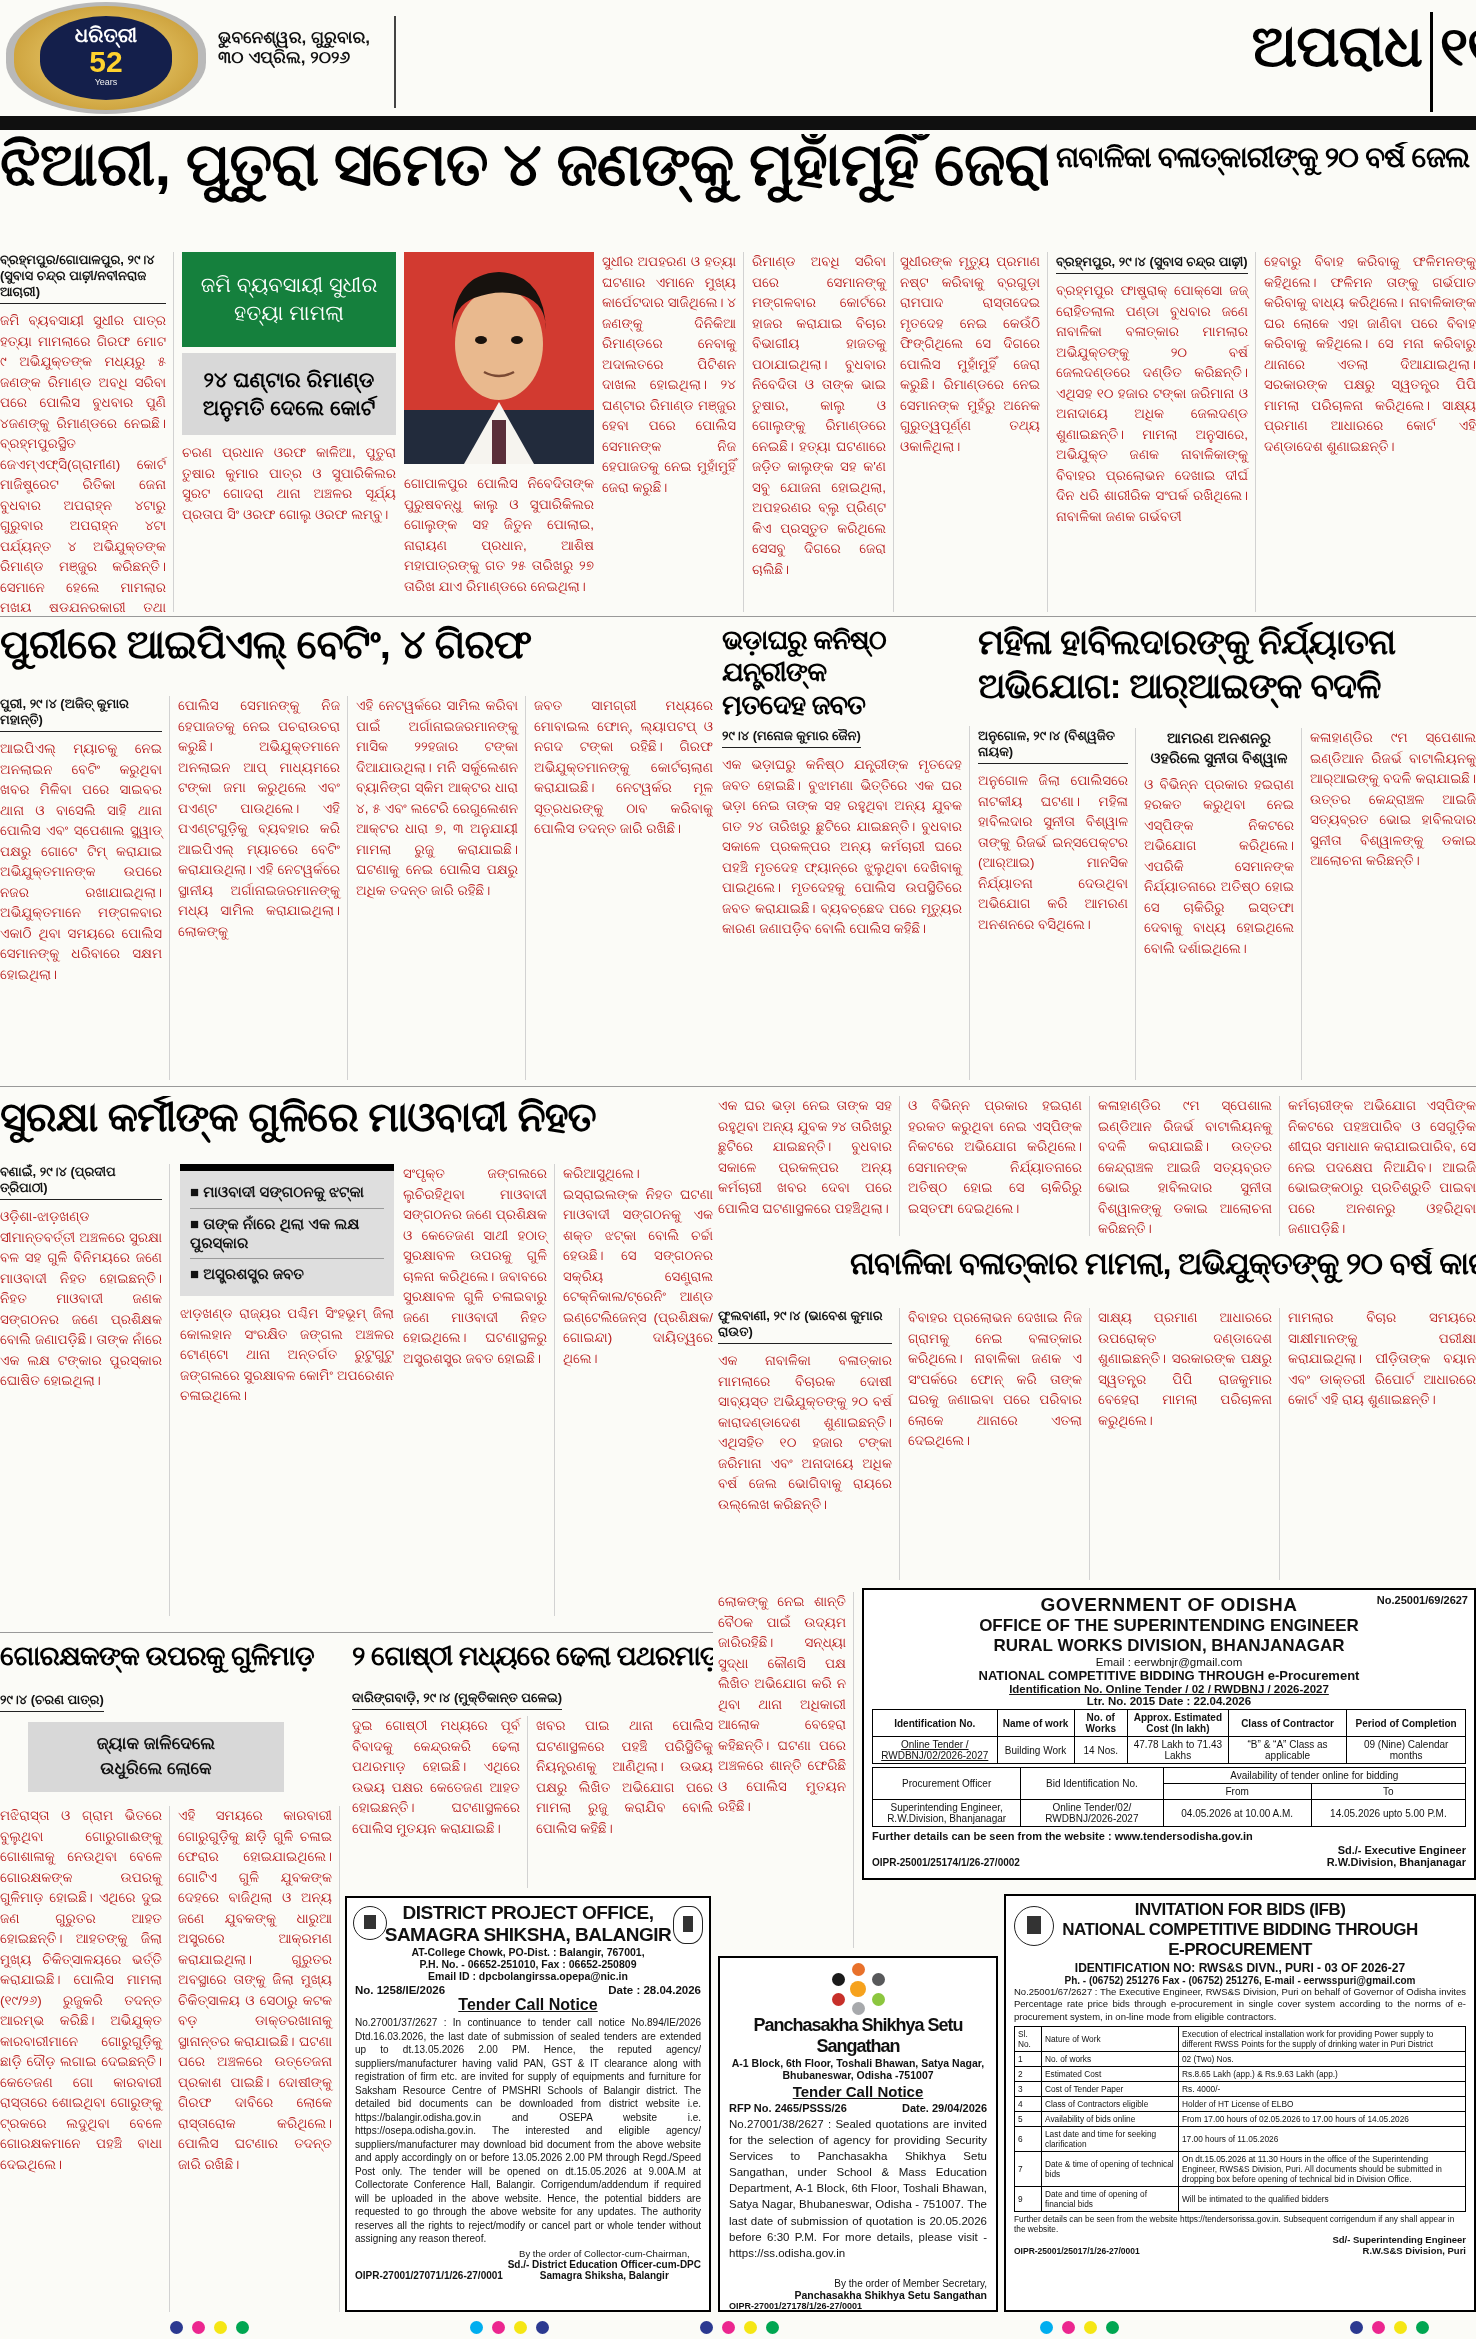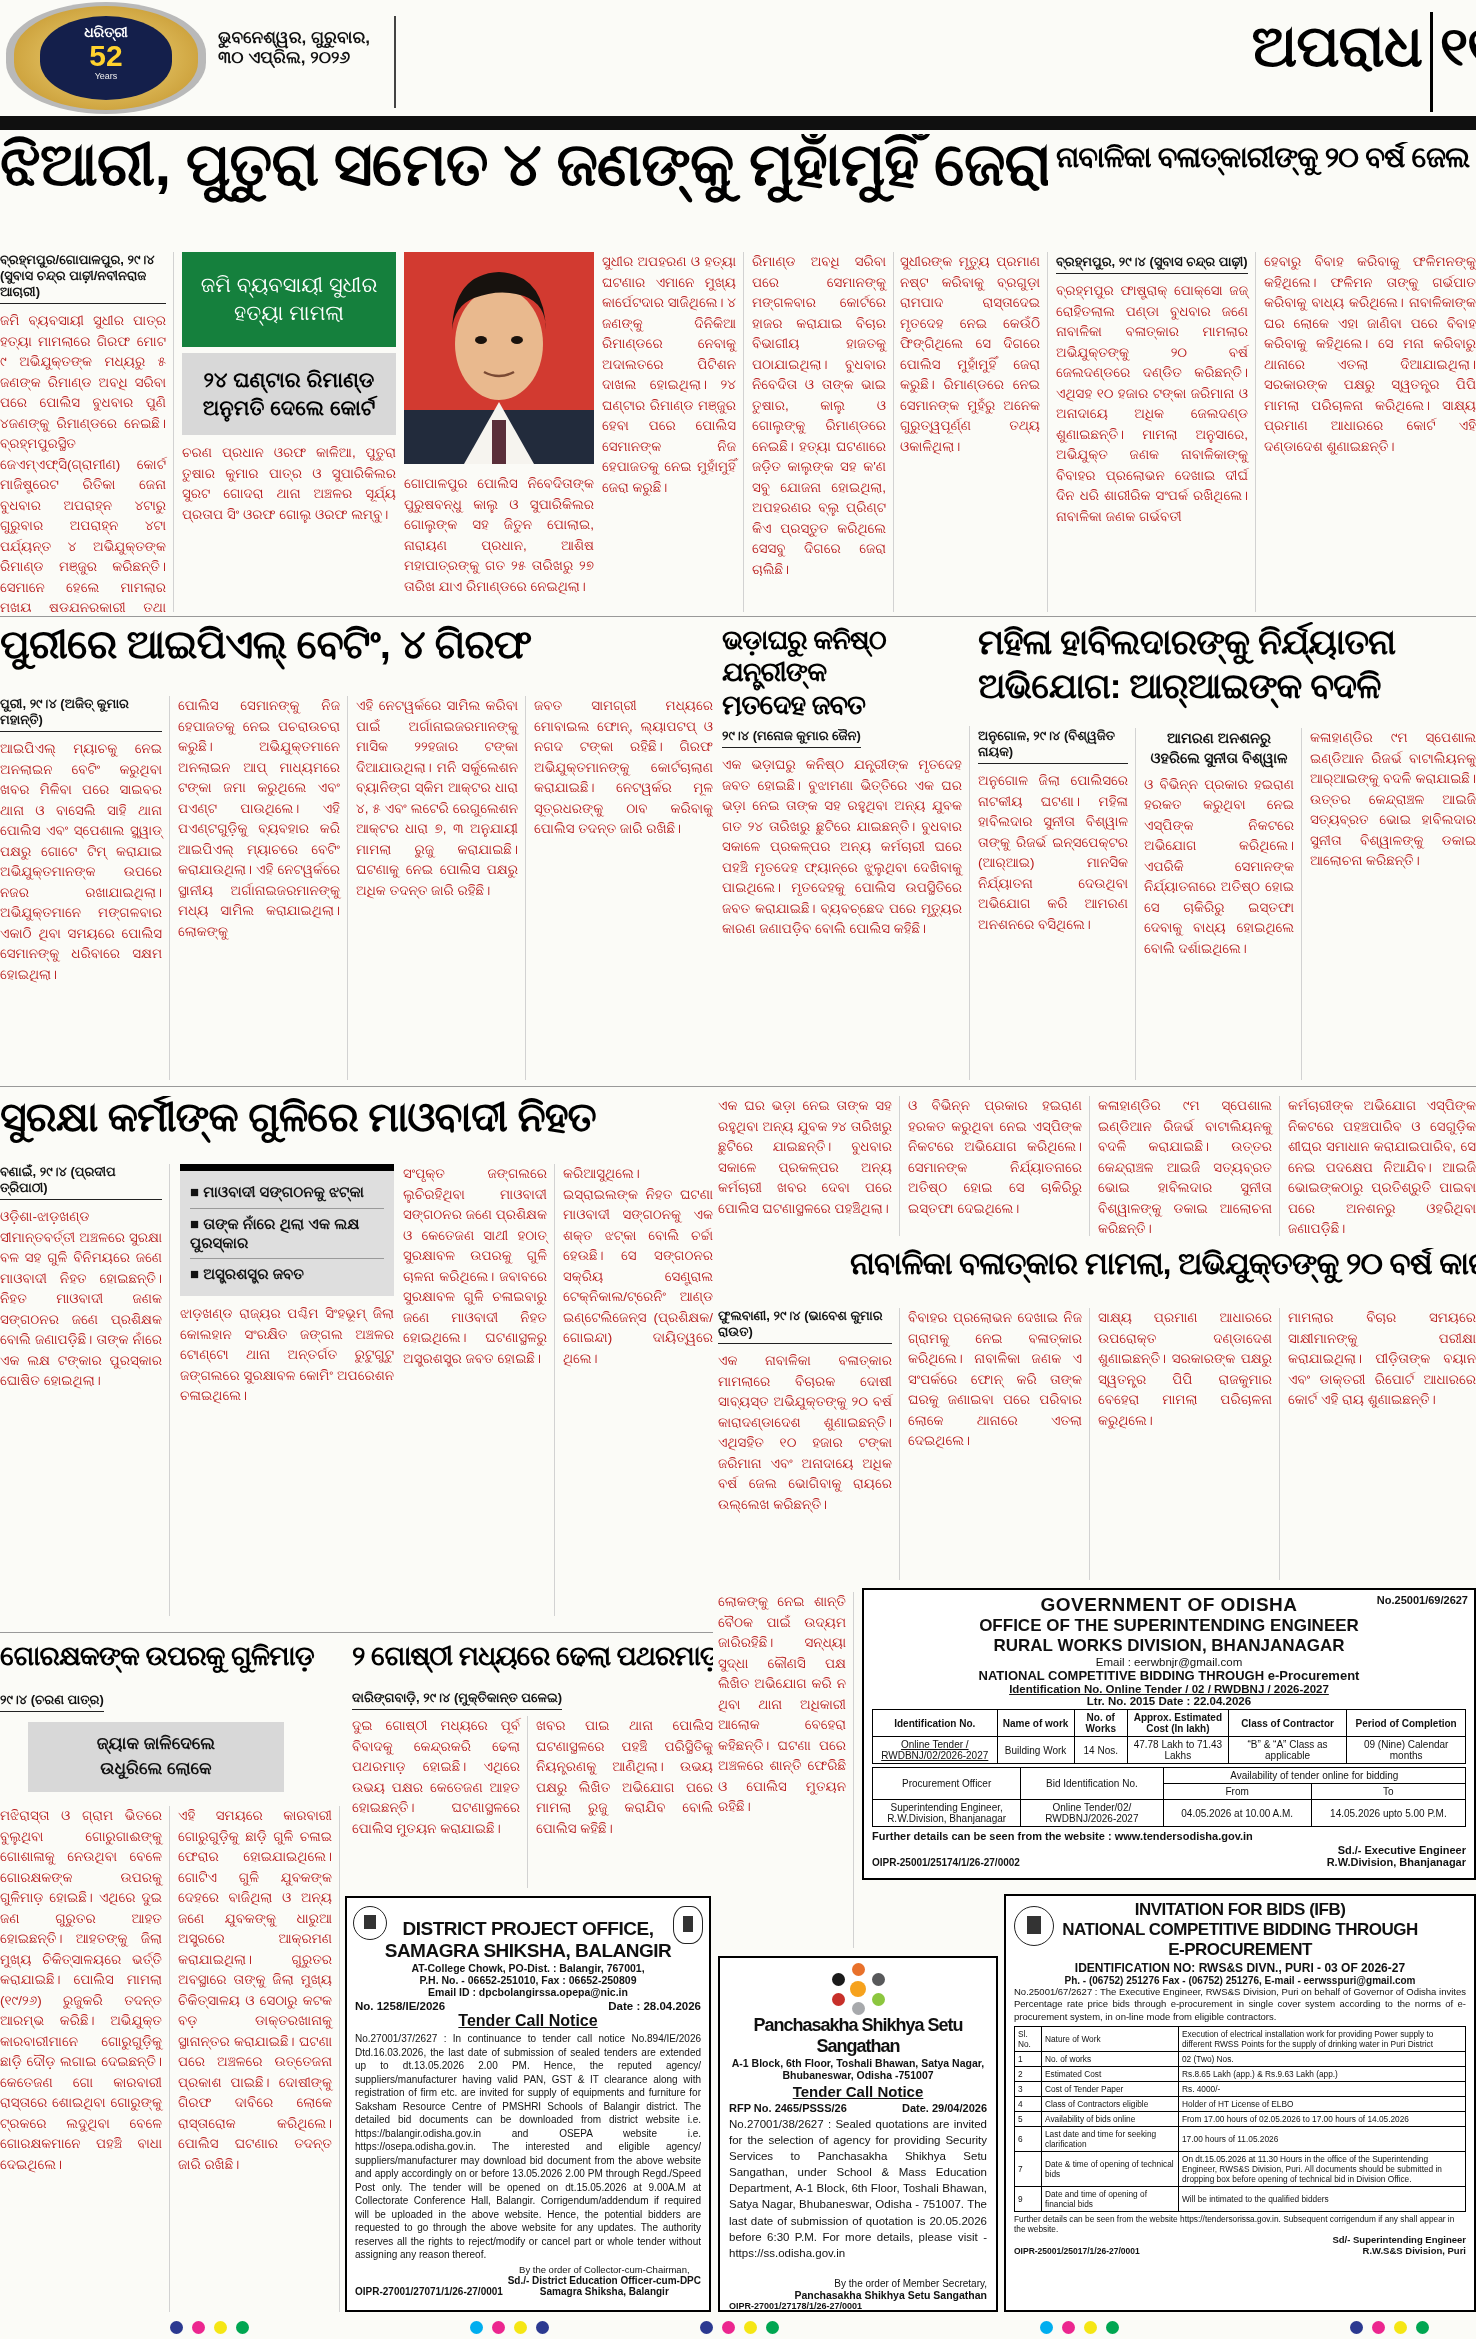--- a/index.html
+++ b/index.html
@@ -31,21 +31,21 @@
 </style>
 </head>
 <body>
 
 <div class="page">
 
   <div class="b" style="left:6px;top:2px;width:200px;height:112px">
     <div class="b masthead-badge" style="left:0;top:0;width:200px;height:112px;background:#b9b9b9;border-radius:50%/46%"></div>
     <div class="b masthead-badge" style="left:8px;top:4px;width:184px;height:104px;background:radial-gradient(#f3d87c,#c09028);border-radius:50%/46%"></div>
     <div class="b masthead-badge" style="left:34px;top:14px;width:132px;height:84px;background:#141f4b;border-radius:50%/46%;text-align:center;color:#fff">
-      <div style="font-size:14px;font-weight:700;margin-top:8px">ଧରିତ୍ରୀ</div>
+      <div style="font-size:20px;font-weight:700;margin-top:8px">ଧରିତ୍ରୀ</div>
       <div style="font-size:30px;font-weight:800;color:#ffd22e;line-height:1">52</div>
       <div style="font-size:9px;color:#eee">Years</div>
     </div>
   </div>
   <div class="b" style="left:218px;top:28px;width:172px">
     <div style="font-size:17px;font-weight:700">ଭୁବନେଶ୍ୱର, ଗୁରୁବାର,</div>
     <div style="font-size:17px;font-weight:700">୩୦ ଏପ୍ରିଲ, ୨୦୨୬</div>
   </div>
   <div class="b" style="left:394px;top:16px;width:2px;height:92px;background:#444"></div>
   <div class="b hl" style="left:1212px;top:16px;width:210px;height:86px;font-size:58px;text-align:right">ଅପରାଧ</div>
@@ -272,21 +272,21 @@
   <div class="b" style="left:352px;top:1688px">
     <span class="by">ଦାରିଙ୍ଗବାଡ଼ି, ୨୯।୪ (ମୁକ୍ତିକାନ୍ତ ପଳେଇ)</span>
   </div>
   <div class="b col vr" style="left:352px;top:1716px;width:176px;height:172px">
     <div class="tx">ଦୁଇ ଗୋଷ୍ଠୀ ମଧ୍ୟରେ ପୂର୍ବ ବିବାଦକୁ କେନ୍ଦ୍ରକରି ଢେଲା ପଥରମାଡ଼ ହୋଇଛି। ଏଥିରେ ଉଭୟ ପକ୍ଷର କେତେଜଣ ଆହତ ହୋଇଛନ୍ତି। ଘଟଣାସ୍ଥଳରେ ପୋଲିସ ମୁତୟନ କରାଯାଇଛି।</div>
   </div>
   <div class="b col" style="left:536px;top:1716px;width:177px;height:172px">
     <div class="tx">ଖବର ପାଇ ଥାନା ପୋଲିସ ଘଟଣାସ୍ଥଳରେ ପହଞ୍ଚି ପରିସ୍ଥିତିକୁ ନିୟନ୍ତ୍ରଣକୁ ଆଣିଥିଲା। ଉଭୟ ପକ୍ଷରୁ ଲିଖିତ ଅଭିଯୋଗ ପରେ ମାମଲା ରୁଜୁ କରାଯିବ ବୋଲି ପୋଲିସ କହିଛି।</div>
   </div>
 
-  <div class="b notice" style="left:345px;top:1896px;width:366px;height:416px;padding:20px 8px">
+  <div class="b notice" style="left:345px;top:1896px;width:366px;height:416px;padding:4px 8px">
     <div class="b" style="left:6px;top:8px;width:34px;height:34px;border:1.5px solid #222;border-radius:50%">
       <div style="width:12px;height:14px;background:#333;margin:8px auto 0"></div>
     </div>
     <div class="b" style="right:6px;top:8px;width:30px;height:38px;border:1.5px solid #222;border-radius:40%">
       <div style="width:10px;height:16px;background:#333;margin:9px auto 0"></div>
     </div>
     <div class="ctr bold" style="font-size:19px;letter-spacing:-.5px">DISTRICT PROJECT OFFICE,</div>
     <div class="ctr bold" style="font-size:19px;letter-spacing:-.5px">SAMAGRA SHIKSHA, BALANGIR</div>
     <div class="ctr bold" style="font-size:10.5px">AT-College Chowk, PO-Dist. : Balangir, 767001,</div>
     <div class="ctr bold" style="font-size:10.5px">P.H. No. - 06652-251010, Fax : 06652-250809</div>

